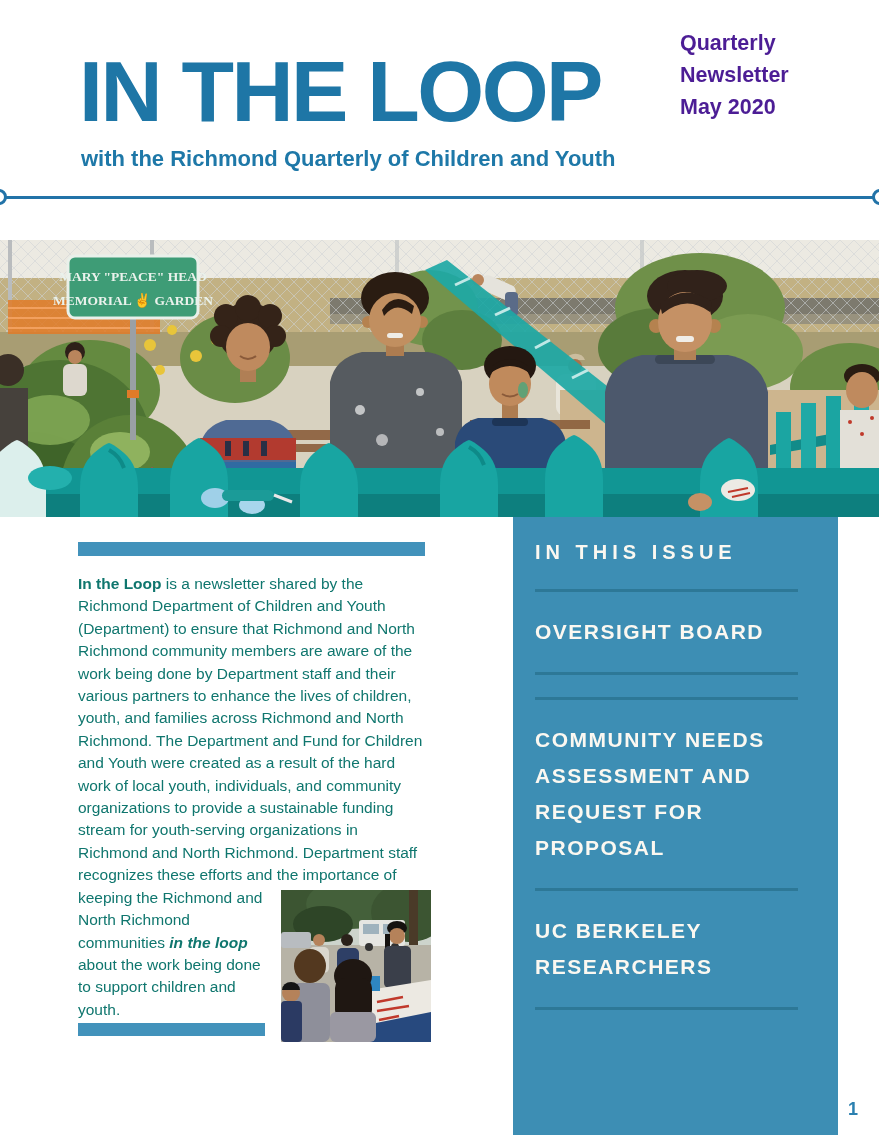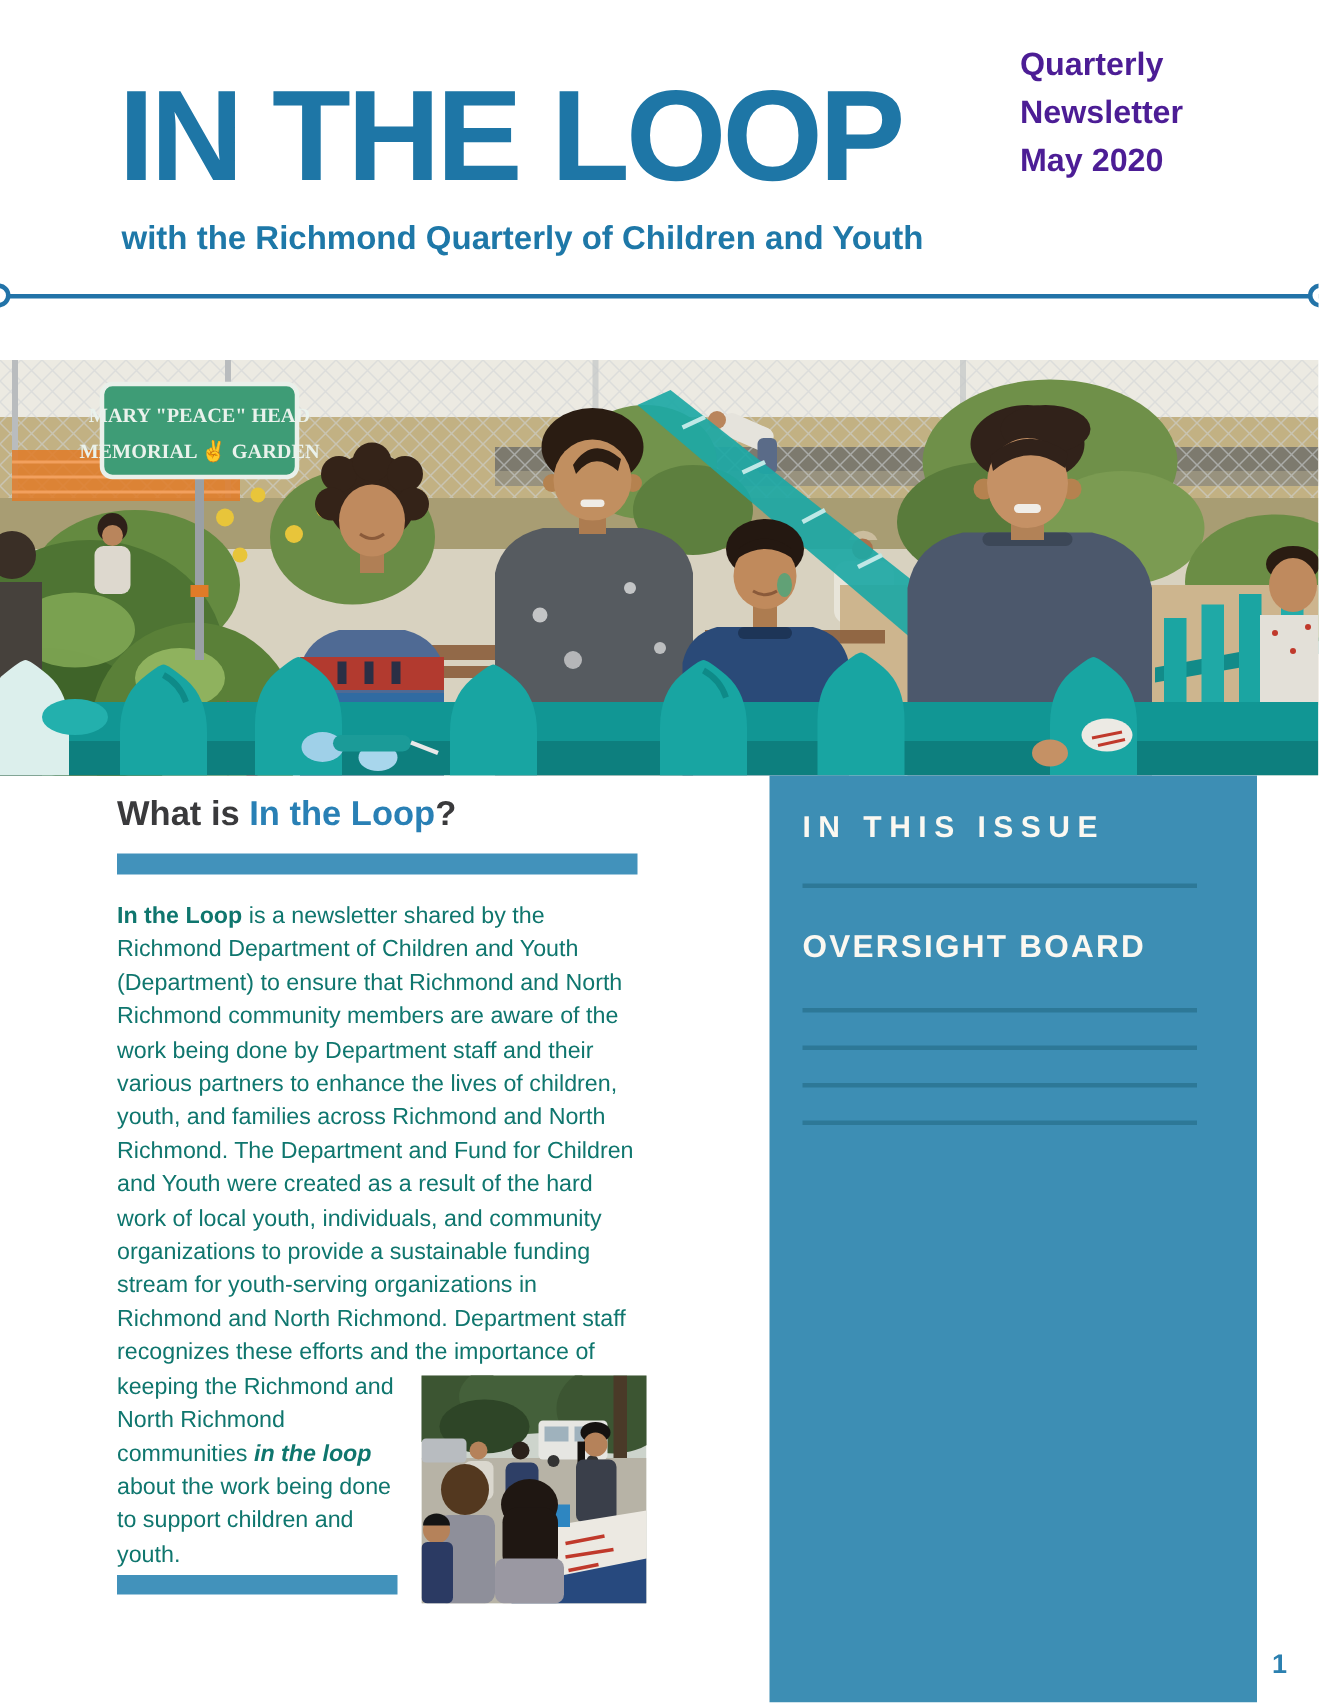--- a/index.html
+++ b/index.html
@@ -246,21 +246,20 @@
     <path d="M274,255 L292,262" stroke="#e8e8e8" stroke-width="3"></path>
     <ellipse cx="50" cy="238" rx="22" ry="12" fill="#23b0ad"></ellipse>
     <ellipse cx="738" cy="250" rx="17" ry="11" fill="#eceae4"></ellipse>
     <path d="M728,252 L748,248 M732,257 L750,253" stroke="#c0392b" stroke-width="2"></path>
     <ellipse cx="700" cy="262" rx="12" ry="9" fill="#c59165"></ellipse>
   </g>
 </svg>
 </div>
 
 <div class="article">
-  <h2><span>What is </span><span class="hl">In the Loop</span><span>?</span></h2>
   <div class="bar"></div>
   <p><span class="lead-bold">In the Loop</span><span> is a newsletter shared by the Richmond Department of Children and Youth (Department) to ensure that Richmond and North Richmond community members are aware of the work being done by Department staff and their various partners to enhance the lives of children, youth, and families across Richmond and North Richmond. The Department and Fund for Children and Youth were created as a result of the hard work of local youth, individuals, and community organizations to provide a sustainable funding stream for youth-serving organizations in Richmond and North Richmond. Department staff recognizes these efforts and the </span><span class="float-photo"><svg width="150" height="152" viewBox="0 0 150 152">
       <rect x="0" y="0" width="150" height="152" fill="#cdd4cc"></rect>
       <ellipse cx="20" cy="20" rx="40" ry="28" fill="#3c5532"></ellipse>
       <ellipse cx="70" cy="14" rx="45" ry="25" fill="#44603a"></ellipse>
       <ellipse cx="128" cy="22" rx="38" ry="30" fill="#3c5532"></ellipse>
       <ellipse cx="42" cy="34" rx="30" ry="18" fill="#2e4527"></ellipse>
       <rect x="128" y="0" width="9" height="58" fill="#4a3a28"></rect>
       <rect x="0" y="55" width="150" height="97" fill="#b7b3a6"></rect>
       <rect x="0" y="42" width="30" height="16" rx="3" fill="#b8bcc0"></rect>
@@ -292,17 +291,19 @@
     </svg></span><span>importance of keeping the Richmond and North Richmond communities </span><span class="loop-em">in the loop</span><span> about the work being done to support children and youth.</span></p>
   <div class="bar small"></div>
 </div>
 
 <div class="sidebar">
   <div class="sb-title">IN THIS ISSUE</div>
   <div class="sb-div"></div>
   <div class="sb-item">OVERSIGHT BOARD</div>
   <div class="sb-div"></div>
   <div class="sb-div"></div>
-  <div class="sb-div"></div>
+  <div class="sb-item">COMMUNITY NEEDS ASSESSMENT AND REQUEST FOR PROPOSAL</div>
+  <div class="sb-div"></div>
+  <div class="sb-item">UC BERKELEY RESEARCHERS</div>
   <div class="sb-div"></div>
 </div>
 
 <div class="page-num">1</div>
 
 </body></html>

